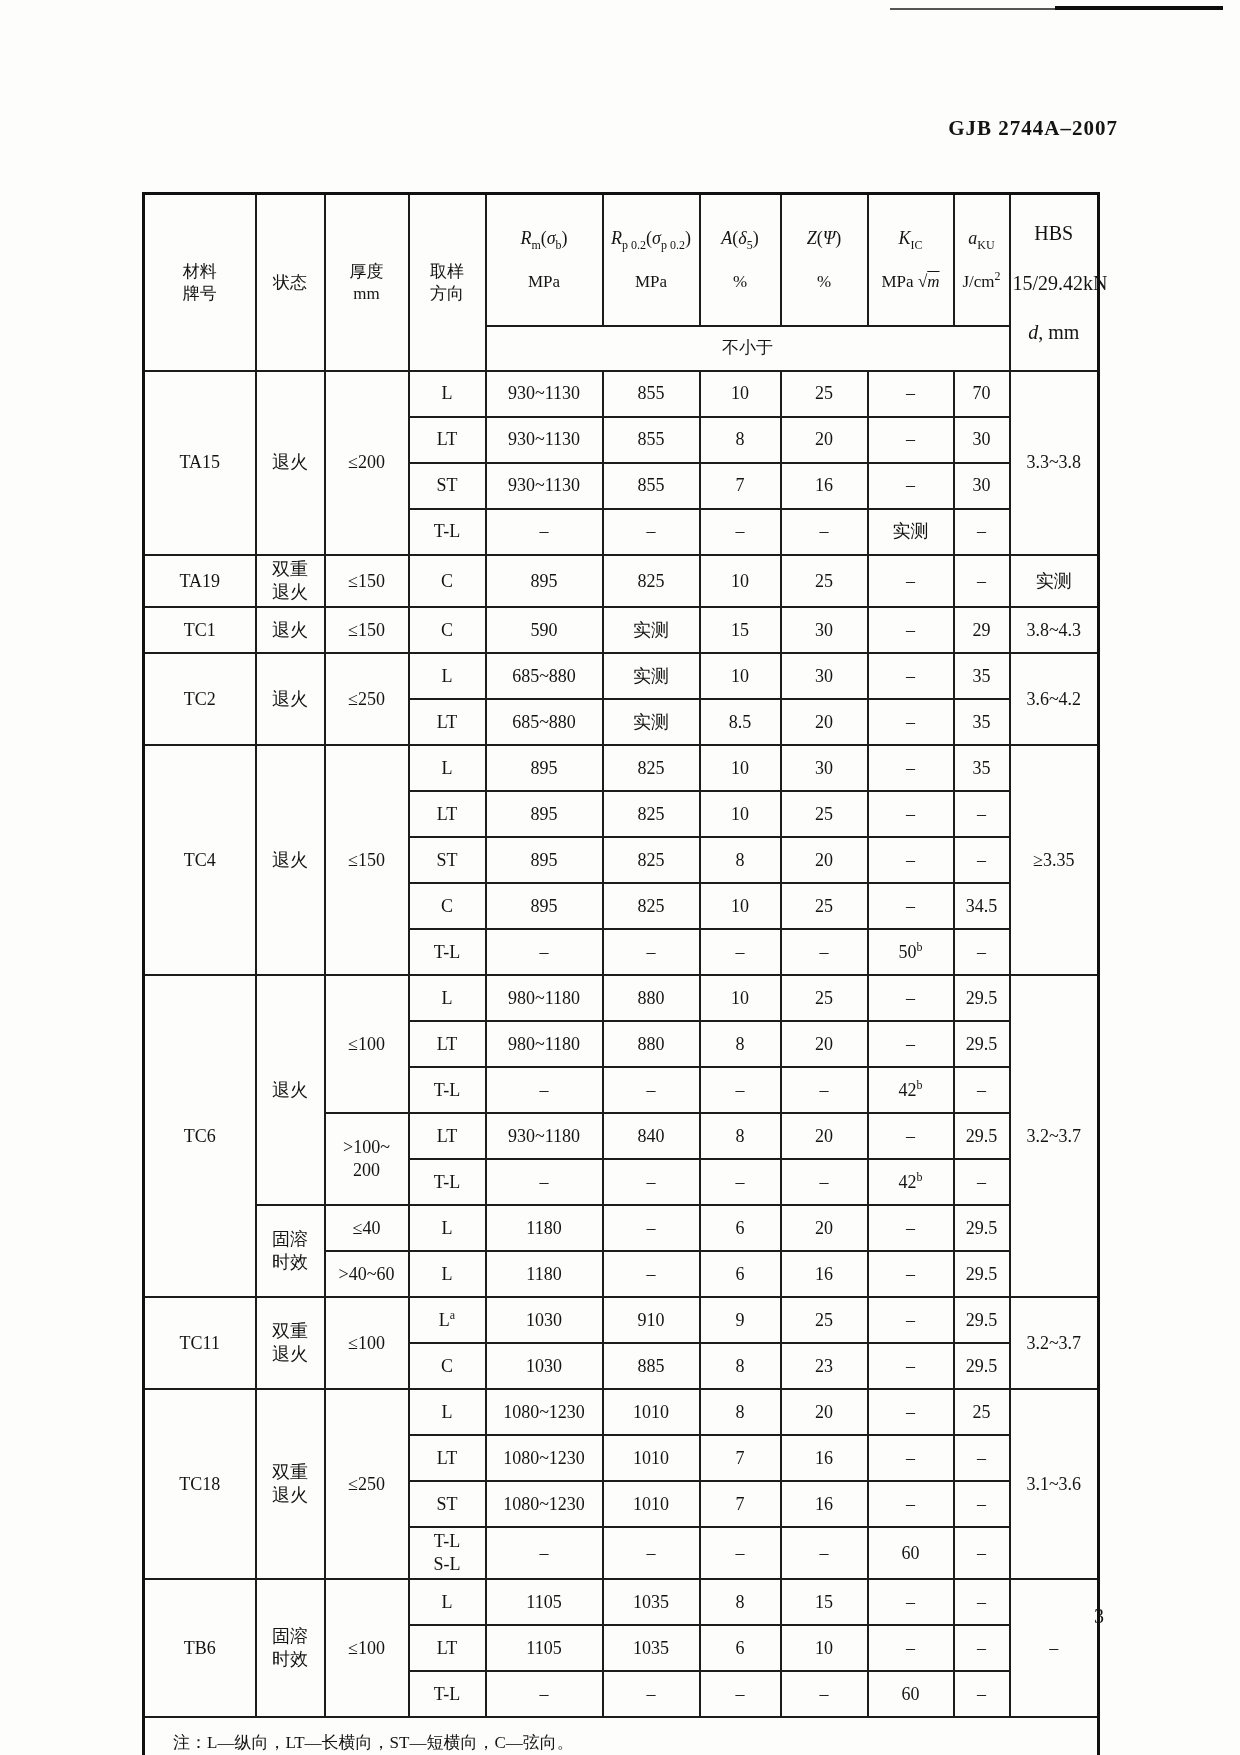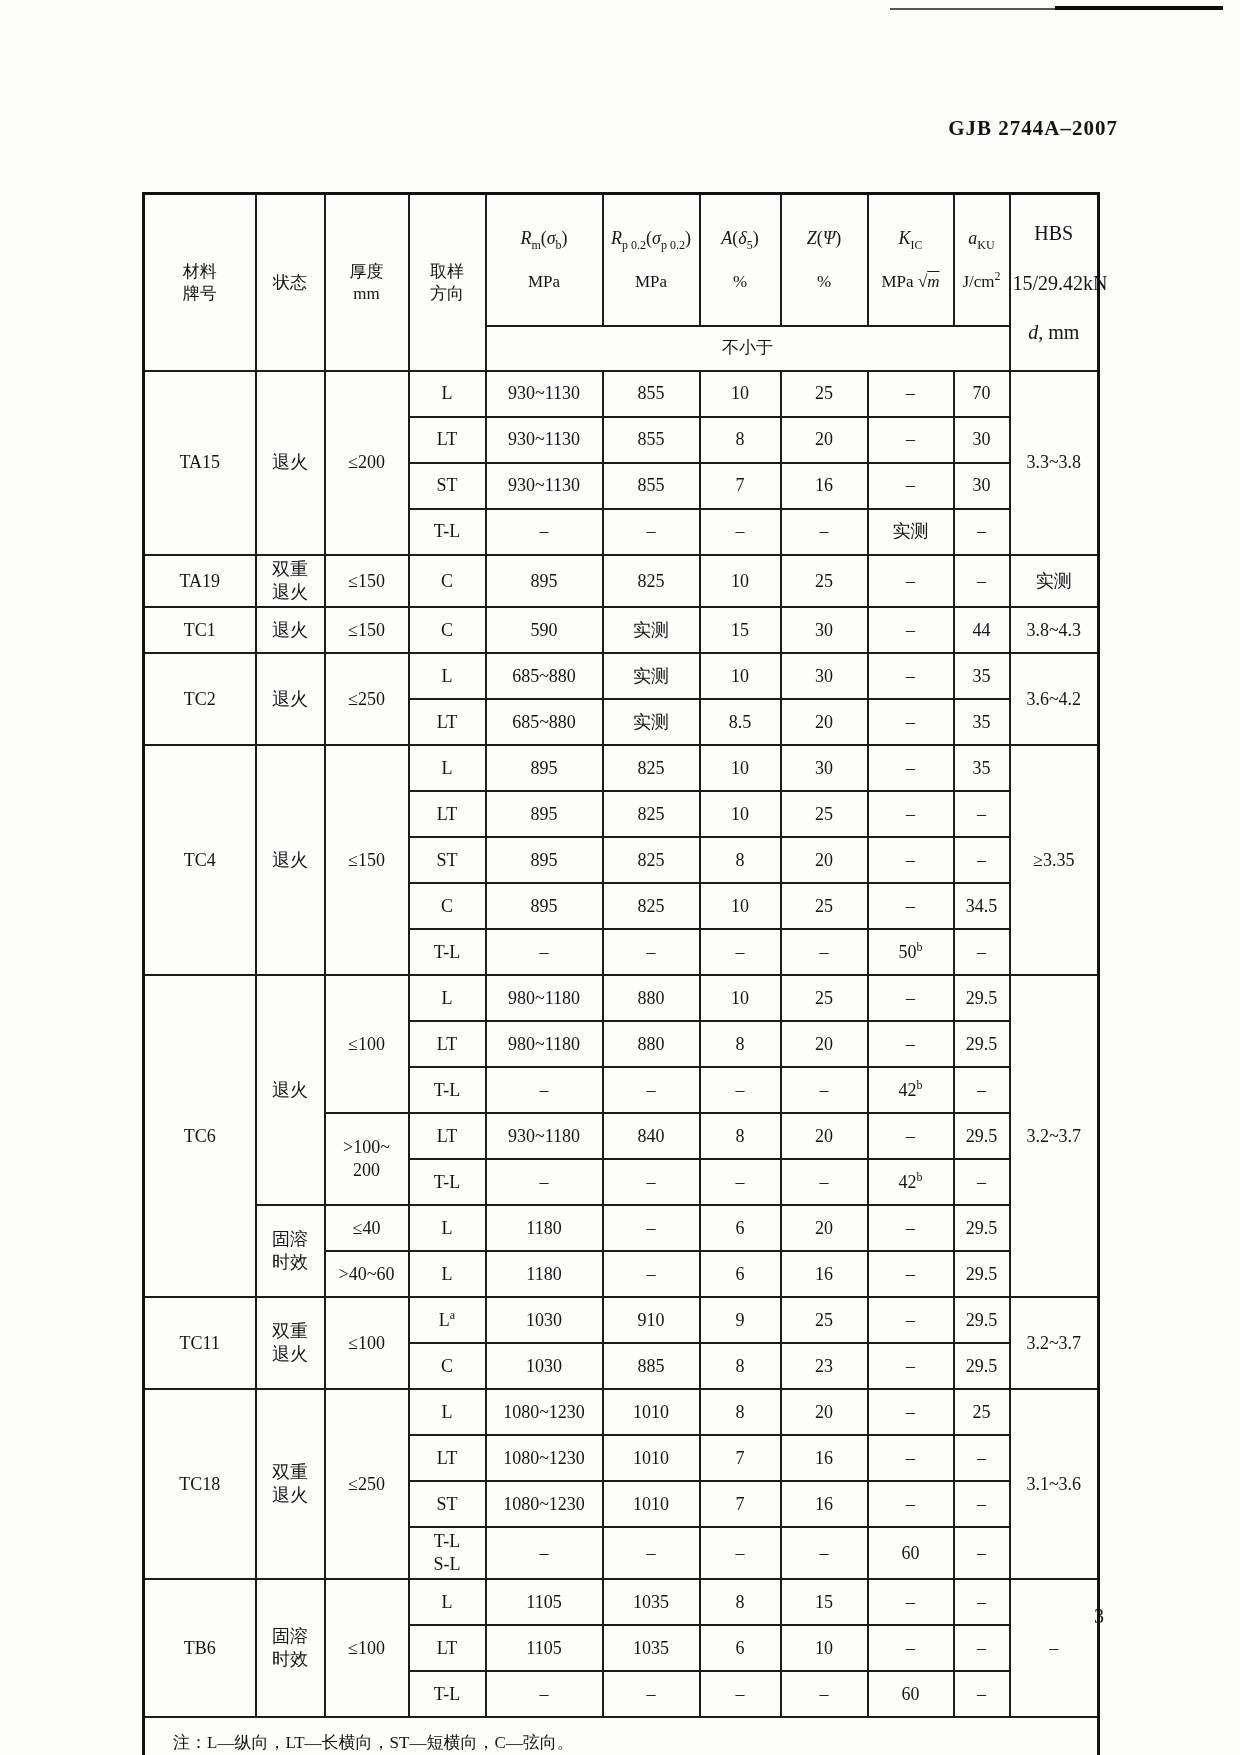--- a/index.html
+++ b/index.html
@@ -187,21 +187,21 @@
           <tr>
             <td>TC1</td>
             <td>退火</td>
             <td>≤150</td>
             <td>C</td>
             <td>590</td>
             <td>实测</td>
             <td>15</td>
             <td>30</td>
             <td>–</td>
-            <td>44</td>
+            <td>29</td>
             <td>3.8~4.3</td>
           </tr>
           <tr>
             <td rowspan="2">TC2</td>
             <td rowspan="2">退火</td>
             <td rowspan="2">≤250</td>
             <td>L</td>
             <td>685~880</td>
             <td>实测</td>
             <td>10</td>

